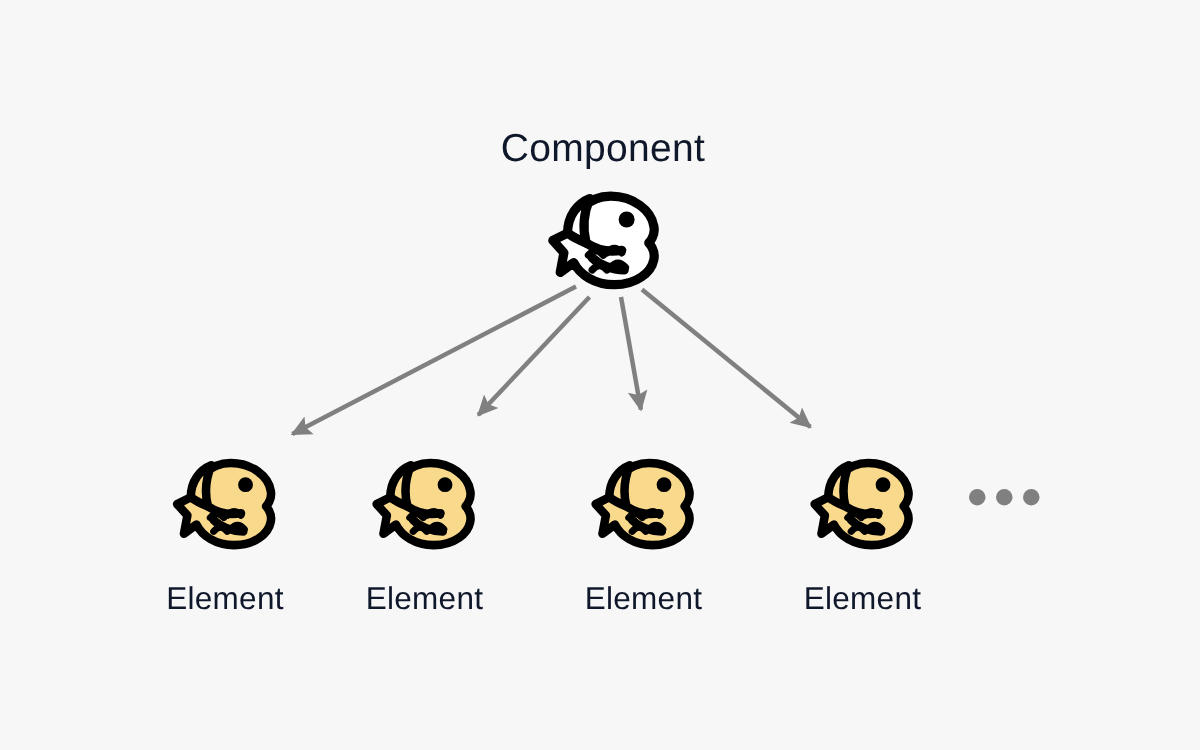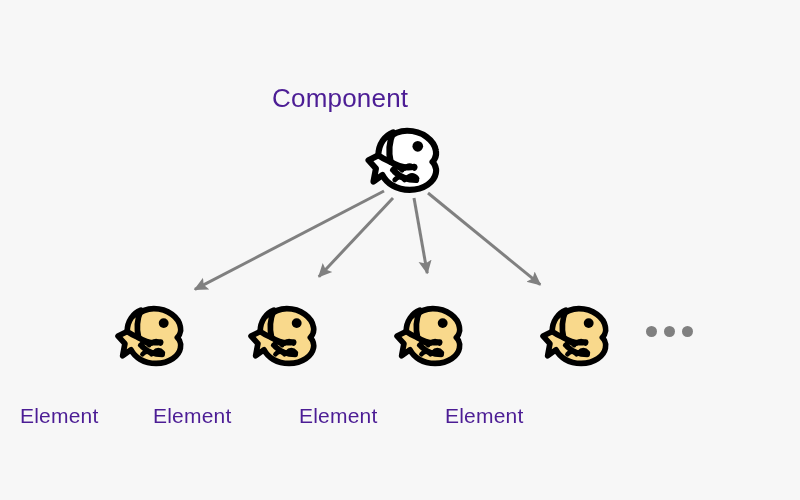--- a/index.html
+++ b/index.html
@@ -28,32 +28,31 @@
   }
   .node {
     position: absolute;
   }
   .node-icon {
     display: block;
   }
   .node-label {
     position: absolute;
     width: 260px;
-    text-align: left;
-    color: #4c1d95;
+    text-align: center;
+    color: #0f172a;
     white-space: nowrap;
   }
   .label-root {
     font-size: 26px;
     letter-spacing: 0.2px;
   }
   .label-leaf {
     font-size: 21px;
     letter-spacing: 0.2px;
-    margin-top: 16px;
   }
   .ellipsis {
     position: absolute;
     display: flex;
     gap: 7px;
     align-items: center;
   }
   .ellipsis .dot {
     width: 11px;
     height: 11px;

